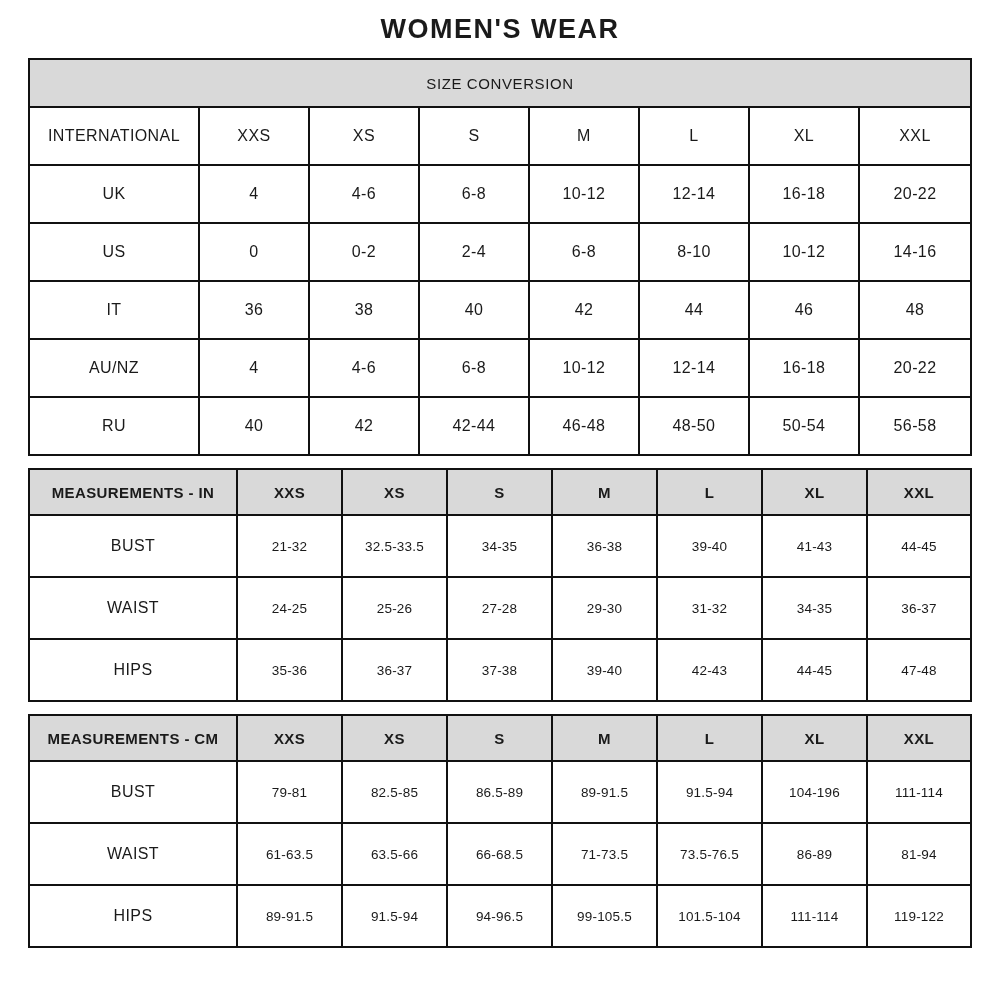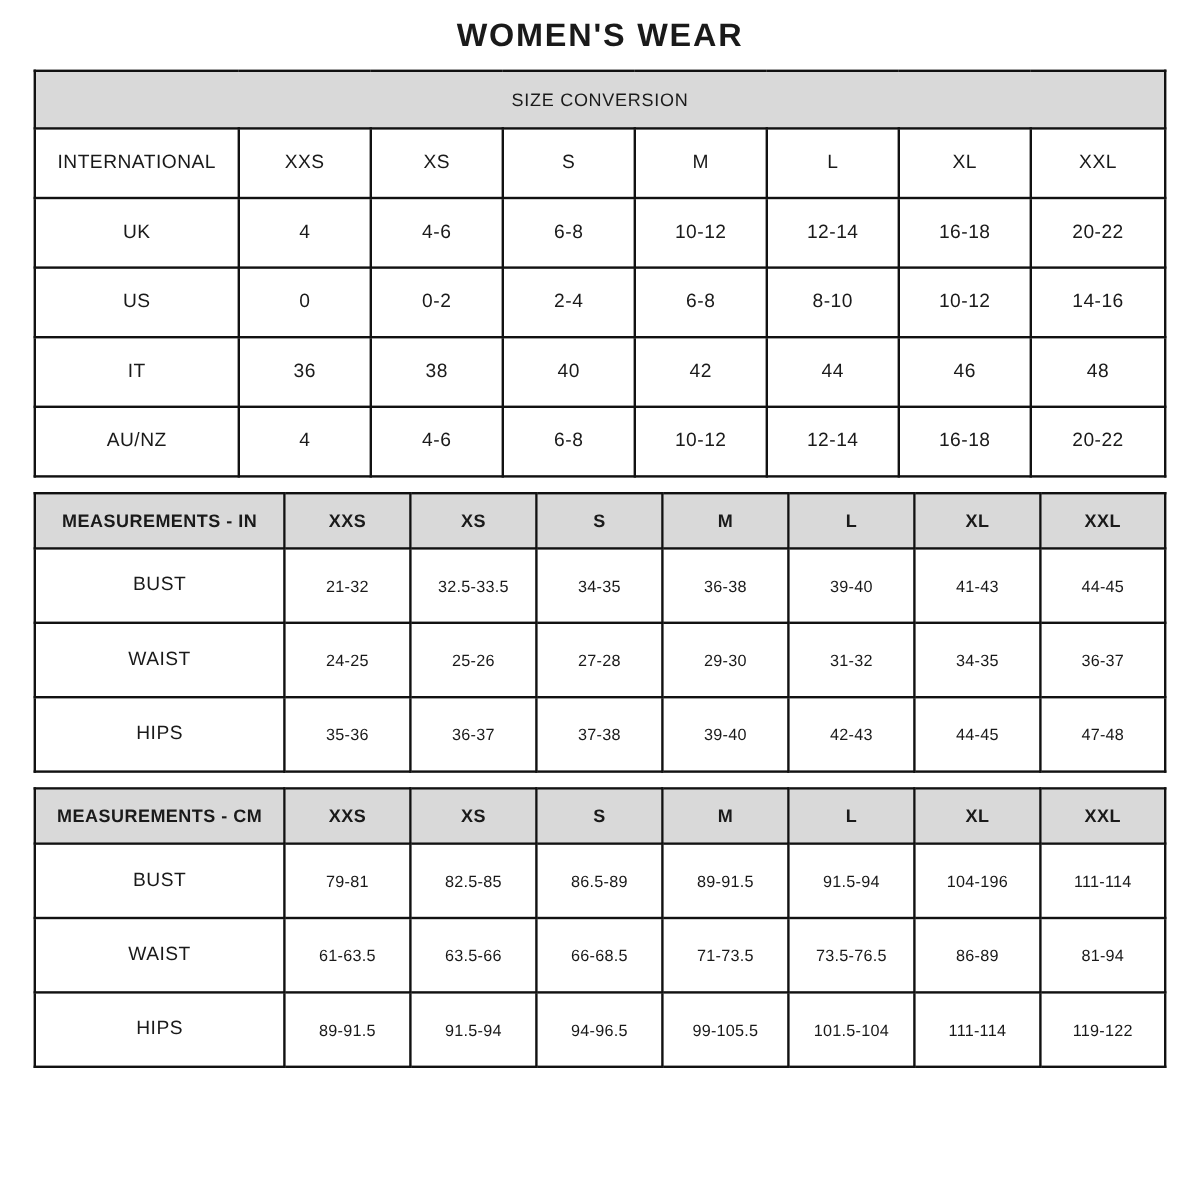--- a/index.html
+++ b/index.html
@@ -124,20 +124,30 @@
       </tr>
       <tr class="row">
         <td class="label">AU/NZ</td>
         <td>4</td>
         <td>4-6</td>
         <td>6-8</td>
         <td>10-12</td>
         <td>12-14</td>
         <td>16-18</td>
         <td>20-22</td>
+      </tr>
+      <tr class="row">
+        <td class="label">RU</td>
+        <td>40</td>
+        <td>42</td>
+        <td>42-44</td>
+        <td>46-48</td>
+        <td>48-50</td>
+        <td>50-54</td>
+        <td>56-58</td>
       </tr>
     </tbody>
   </table>
 
   <table class="tbl t23">
     <colgroup>
       <col style="width:208px">
         <col style="width:105px">
         <col style="width:105px">
         <col style="width:105px">

